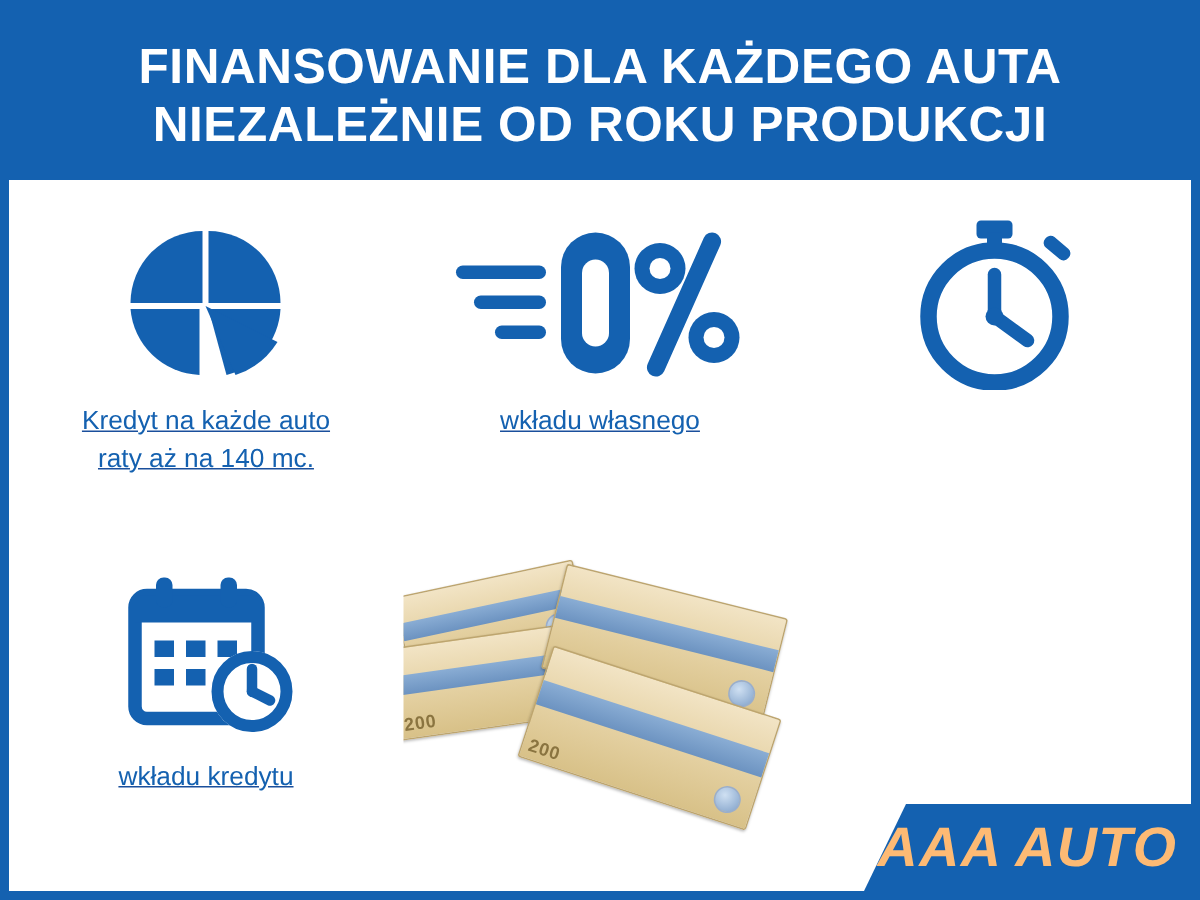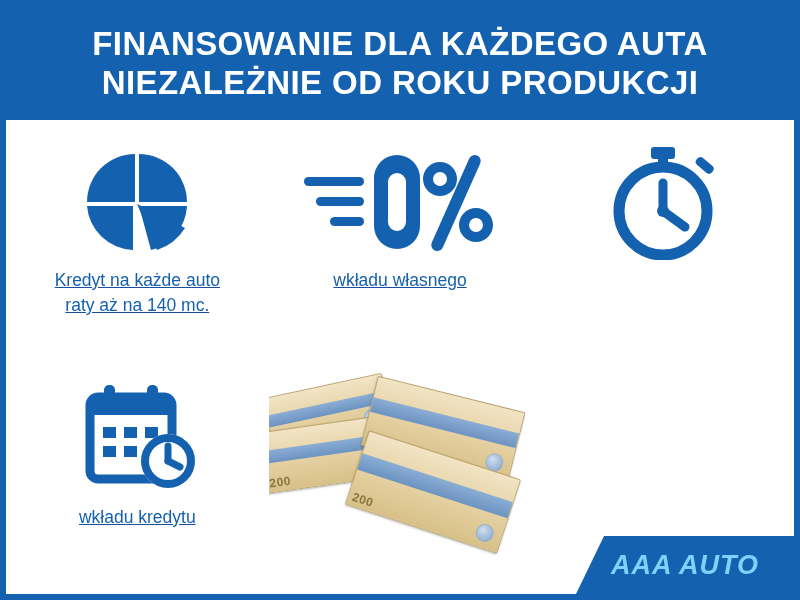--- a/index.html
+++ b/index.html
@@ -144,23 +144,23 @@
     bottom: 0;
     width: 218px;
     height: 58px;
     background: #1461b0;
     display: flex;
     align-items: center;
     justify-content: center;
     clip-path: polygon(28px 0, 100% 0, 100% 100%, 0 100%);
   }
   .logo-text {
-    color: #7dd3fc;
+    color: #fdba74;
     font-weight: bold;
-    font-size: 27px;
+    font-size: 37px;
     letter-spacing: 1px;
     font-style: italic;
   }
   svg { display: block; }
 </style>
 </head>
 <body>
 
 <div class="poster">
 

